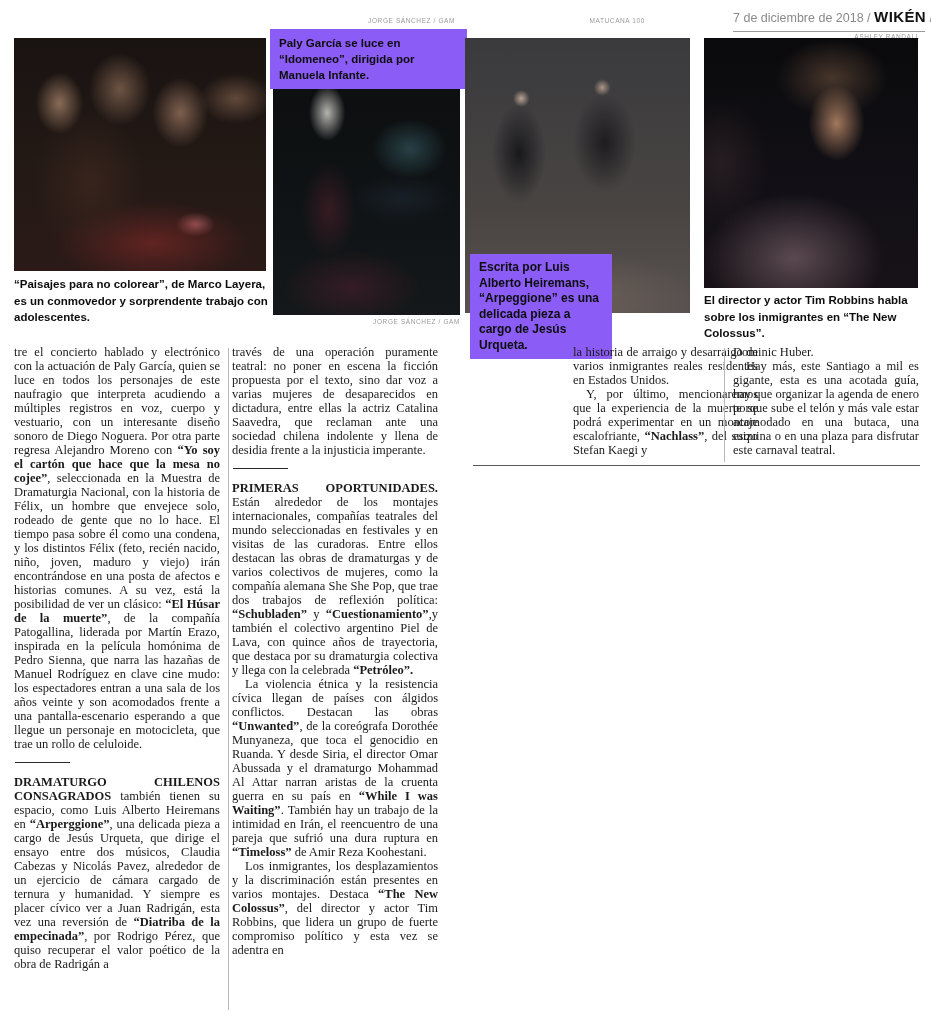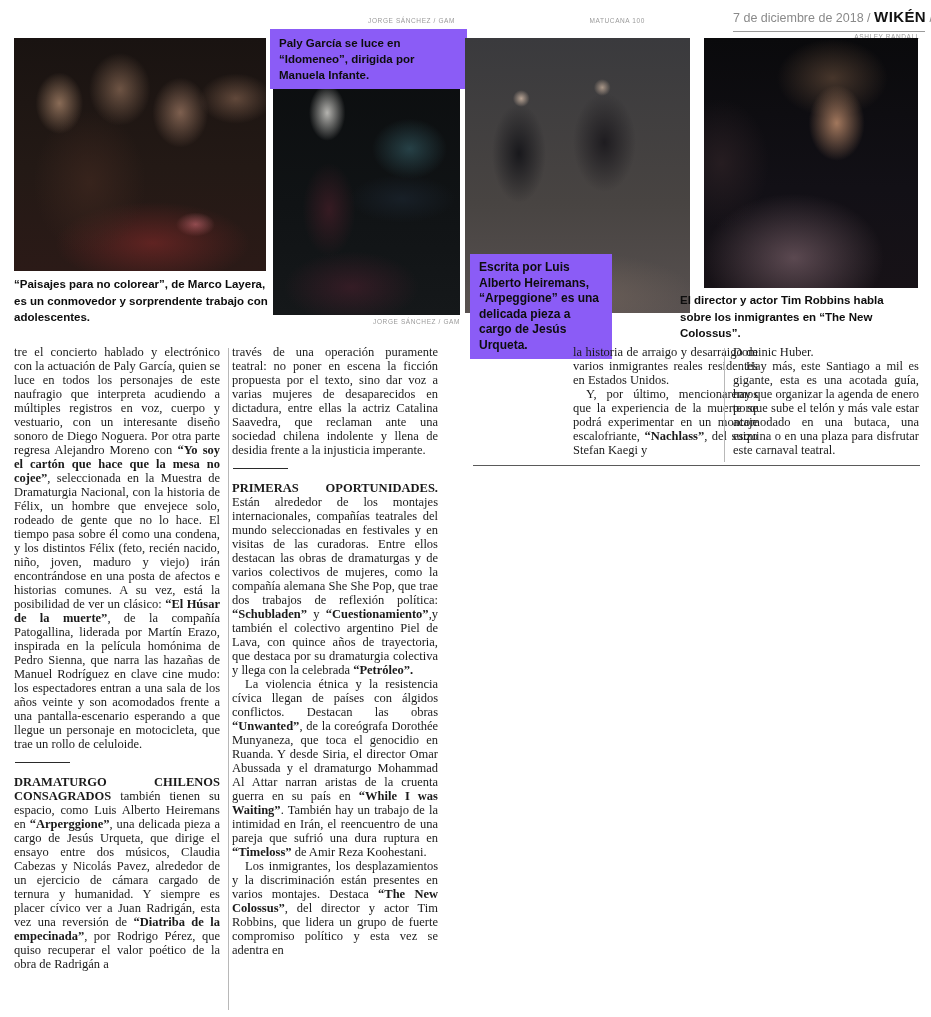--- a/index.html
+++ b/index.html
@@ -77,21 +77,21 @@
   <div class="cap" style="left:14px;top:276px;width:254px;">“Paisajes para no colorear”, de Marco Layera, es un conmovedor y sorprendente trabajo con adolescentes.</div>
 
   <div class="photo ph2" style="left:273px;top:38px;width:187px;height:277px;"></div>
   <div class="cap-box" style="left:270px;top:29px;width:197px;">Paly García se luce en “Idomeneo”, dirigida por Manuela Infante.</div>
   <span class="credit" style="top:318px;left:305px;width:155px;text-align:right;">JORGE SÁNCHEZ / GAM</span>
 
   <div class="photo ph3" style="left:465px;top:38px;width:225px;height:275px;"></div>
   <div class="cap-box" style="left:470px;top:254px;width:142px;line-height:15.5px;font-size:12px;">Escrita por Luis Alberto Heiremans, “Arpeggione” es una delicada pieza a cargo de Jesús Urqueta.</div>
 
   <div class="photo ph4" style="left:704px;top:38px;width:214px;height:250px;"></div>
-  <div class="cap" style="left:680px;top:292px;width:218px;">El director y actor Tim Robbins habla sobre los inmigrantes en “The New Colossus”.</div>
+  <div class="cap" style="left:704px;top:292px;width:218px;">El director y actor Tim Robbins habla sobre los inmigrantes en “The New Colossus”.</div>
 
   <div class="col" style="left:14px;width:206px;">
       <p class=""><span>tre el concierto hablado y electrónico con la actuación de Paly García, quien se luce en todos los personajes de este naufragio que interpreta acudiendo a múltiples registros en voz, cuerpo y vestuario, con un interesante diseño sonoro de Diego Noguera. Por otra parte regresa Alejandro Moreno con </span><span class="b">“Yo soy el cartón que hace que la mesa no cojee”</span><span>, seleccionada en la Muestra de Dramaturgia Nacional, con la historia de Félix, un hombre que envejece solo, rodeado de gente que no lo hace. El tiempo pasa sobre él como una condena, y los distintos Félix (feto, recién nacido, niño, joven, maduro y viejo) irán encontrándose en una posta de afectos e historias comunes. A su vez, está la posibilidad de ver un clásico: </span><span class="b">“El Húsar de la muerte”</span><span>, de la compañía Patogallina, liderada por Martín Erazo, inspirada en la película homónima de Pedro Sienna, que narra las hazañas de Manuel Rodríguez en clave cine mudo: los espectadores entran a una sala de los años veinte y son acomodados frente a una pantalla-escenario esperando a que llegue un personaje en motocicleta, que trae un rollo de celuloide.</span></p>
       <div class="col-divider"></div>
       <p class=""><span class="b">DRAMATURGO CHILENOS CONSAGRADOS</span><span> también tienen su espacio, como Luis Alberto Heiremans en </span><span class="b">“Arperggione”</span><span>, una delicada pieza a cargo de Jesús Urqueta, que dirige el ensayo entre dos músicos, Claudia Cabezas y Nicolás Pavez, alrededor de un ejercicio de cámara cargado de ternura y humanidad. Y siempre es placer cívico ver a Juan Radrigán, esta vez una reversión de </span><span class="b">“Diatriba de la empecinada”</span><span>, por Rodrigo Pérez, que quiso recuperar el valor poético de la obra de Radrigán a</span></p>
     </div>
   <div class="vrule" style="left:228px;top:348px;height:662px;"></div>
   <div class="col" style="left:232px;width:206px;">
       <p class=""><span>través de una operación puramente teatral: no poner en escena la ficción propuesta por el texto, sino dar voz a varias mujeres de desaparecidos en dictadura, entre ellas la actriz Catalina Saavedra, que reclaman ante una sociedad chilena indolente y llena de desidia frente a la injusticia imperante.</span></p>
       <div class="col-divider"></div>

